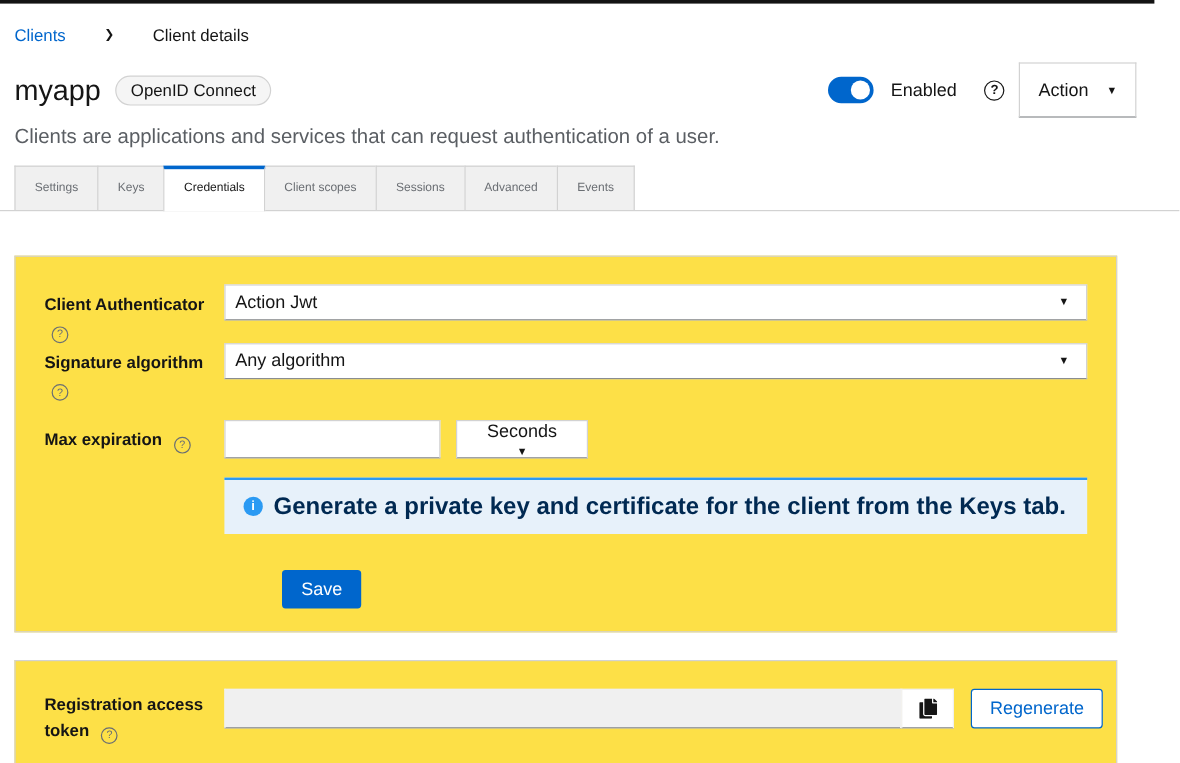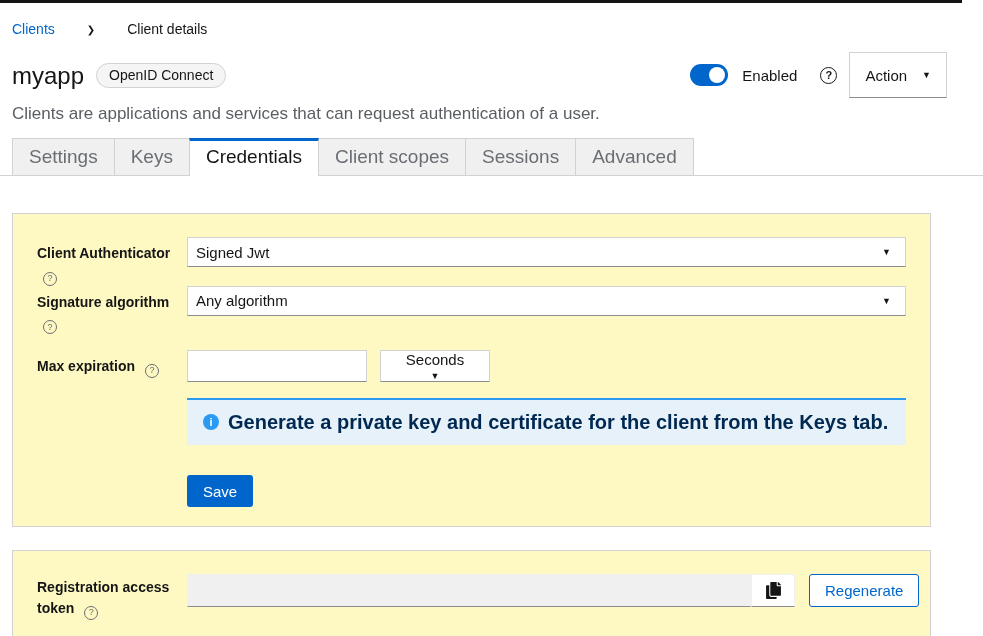--- a/index.html
+++ b/index.html
@@ -28,30 +28,30 @@
                display:inline-flex; align-items:center; justify-content:center; font-size:11px; font-weight:700; cursor:pointer; }
   .action-dd { margin-left:12px; display:flex; align-items:center; background:#fff; cursor:pointer;
                border:1px solid #d2d2d2; border-bottom-color:#8a8d90; padding:0 15px; height:46px; font-size:15px; }
   .action-dd .caret { margin-left:15px; }
   .caret { font-size:9px; color:#151515; line-height:1; }
 
   .description { margin-top:5px; font-size:17px; color:#5a5e63; line-height:21px; }
 
   
   .tabs { display:flex; margin-top:14px; border-bottom:1px solid #d2d2d2; padding-left:12px; }
-  .tab { padding:7px 16px 8px; font-size:19px; line-height:21px; color:#6a6e73; background:#f0f0f0;
+  .tab { padding:7px 16px 8px; font-size:10px; line-height:21px; color:#6a6e73; background:#f0f0f0;
          border-top:1px solid #d2d2d2; border-left:1px solid #d2d2d2; cursor:pointer; }
   .tab:last-child { border-right:1px solid #d2d2d2; }
   .tab.active { background:#fff; color:#151515; border-top:3px solid #0066cc; padding-top:5px;
                 border-right:1px solid #d2d2d2; margin-bottom:-1px; padding-bottom:9px; position:relative; z-index:1; }
   .tab.active + .tab { border-left:none; }
 
   
   .content { padding:37px 0 0 12px; }
-  .card { width:919px; background:#fef9c3; border:1px solid #d2d2d2; }
+  .card { width:919px; background:#fde047; border:1px solid #d2d2d2; }
   .card-credentials { padding:23px 24px 19px; }
   .card-registration { margin-top:23px; padding:23px 24px 26px; }
 
   .form-row { display:grid; grid-template-columns:150px 1fr; align-items:start; }
   .row-exp { margin-top:16px; }
   .form-label { font-size:14px; font-weight:600; line-height:21px; padding-top:6px; color:#151515; }
   .form-label.tight { padding-top:3px; }
   .help-icon { display:inline-flex; width:14px; height:14px; border:1px solid #6a6e73; border-radius:50%;
                color:#6a6e73; font-size:9px; font-weight:400; align-items:center; justify-content:center;
                margin-left:6px; vertical-align:-2px; cursor:pointer; }
@@ -67,21 +67,21 @@
                  display:flex; align-items:center; justify-content:space-between; padding:0 13px; font-size:15px; cursor:pointer;flex-direction:column; }
 
   .alert-row { margin-top:16px; }
   .alert-info { border-top:2px solid #2b9af3; background:#e7f1fa; padding:12px 16px; display:flex; align-items:flex-start; }
   .info-icon { flex:none; width:16px; height:16px; border-radius:50%; background:#2b9af3; color:#fff;
                font-size:11px; font-weight:700; display:flex; align-items:center; justify-content:center; margin-top:2px; }
   .alert-text { margin-left:9px; font-size:20px; font-weight:600; color:#002952; line-height:21px; }
 
   .save-row { margin-top:30px; }
   .btn-primary { height:32px; padding:0 16px; background:#0066cc; color:#fff; border:none; border-radius:3px;
-                 font-size:15px; font-family:inherit; cursor:pointer; }
+                 font-size:15px; font-family:inherit; cursor:pointer;margin-left:48px; }
 
   .token-controls { display:flex; align-items:flex-start; }
   .input-group { display:flex; height:33px; }
   .token-input { width:564px; height:33px; background:#f0f0f0; border:1px solid #f0f0f0; border-bottom-color:#8a8d90;
                  padding:0 8px; font-size:15px; font-family:inherit; }
   .copy-btn { width:44px; height:33px; background:#fff; border:1px solid #f0f0f0; border-bottom-color:#8a8d90;
               display:flex; align-items:center; justify-content:center; cursor:pointer; }
   .btn-secondary { margin-left:14px; height:33px; padding:0 15px; background:#fff; color:#0066cc;
                    border:1px solid #0066cc; border-radius:3px; font-size:15px; font-family:inherit; cursor:pointer; }
 </style>
@@ -118,33 +118,34 @@
   <p class="description">Clients are applications and services that can request authentication of a user.</p>
 </div>
 
 <div class="tabs">
   <div class="tab">Settings</div>
   <div class="tab">Keys</div>
   <div class="tab active">Credentials</div>
   <div class="tab">Client scopes</div>
   <div class="tab">Sessions</div>
   <div class="tab">Advanced</div>
+  <div class="tab">Events</div>
 </div>
 
 <div class="content">
 
   <section class="card card-credentials">
 
     <div class="form-row">
       <div class="form-label">
         <span>Client Authenticator</span>
         <span class="help-icon">?</span>
       </div>
       <div class="pf-select">
-        <span>Signed Jwt</span>
+        <span>Action Jwt</span>
         <span class="caret">▼</span>
       </div>
     </div>
 
     <div class="form-row">
       <div class="form-label">
         <span>Signature algorithm</span>
         <span class="help-icon">?</span>
       </div>
       <div class="pf-select">

